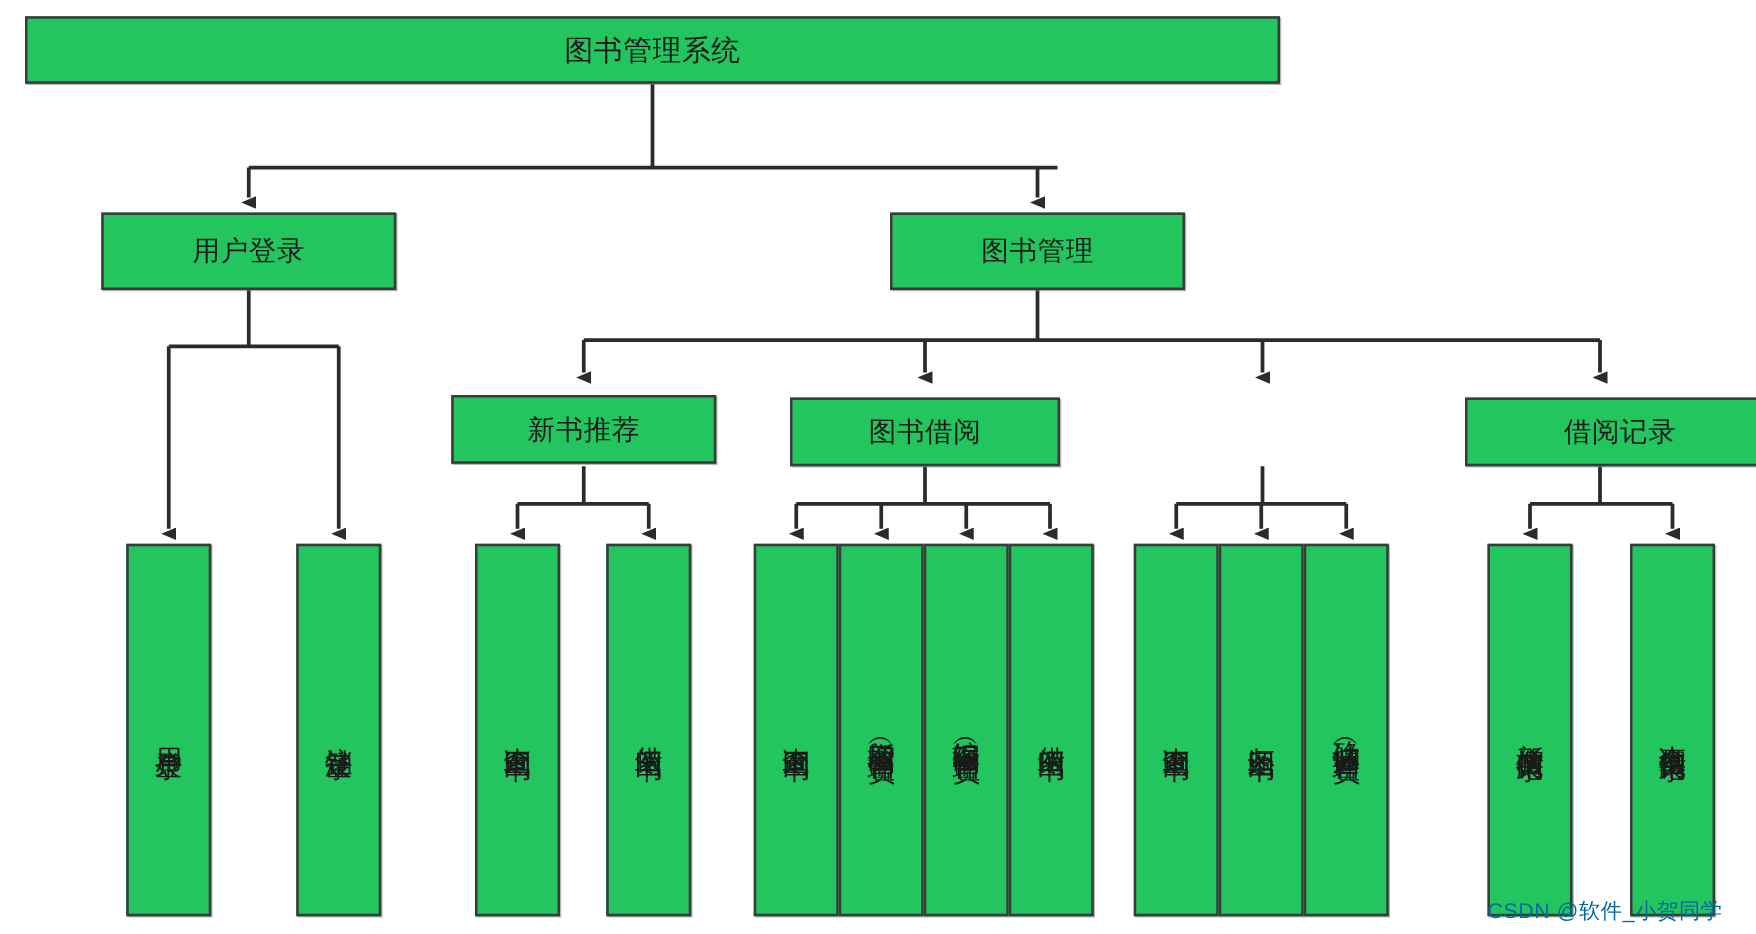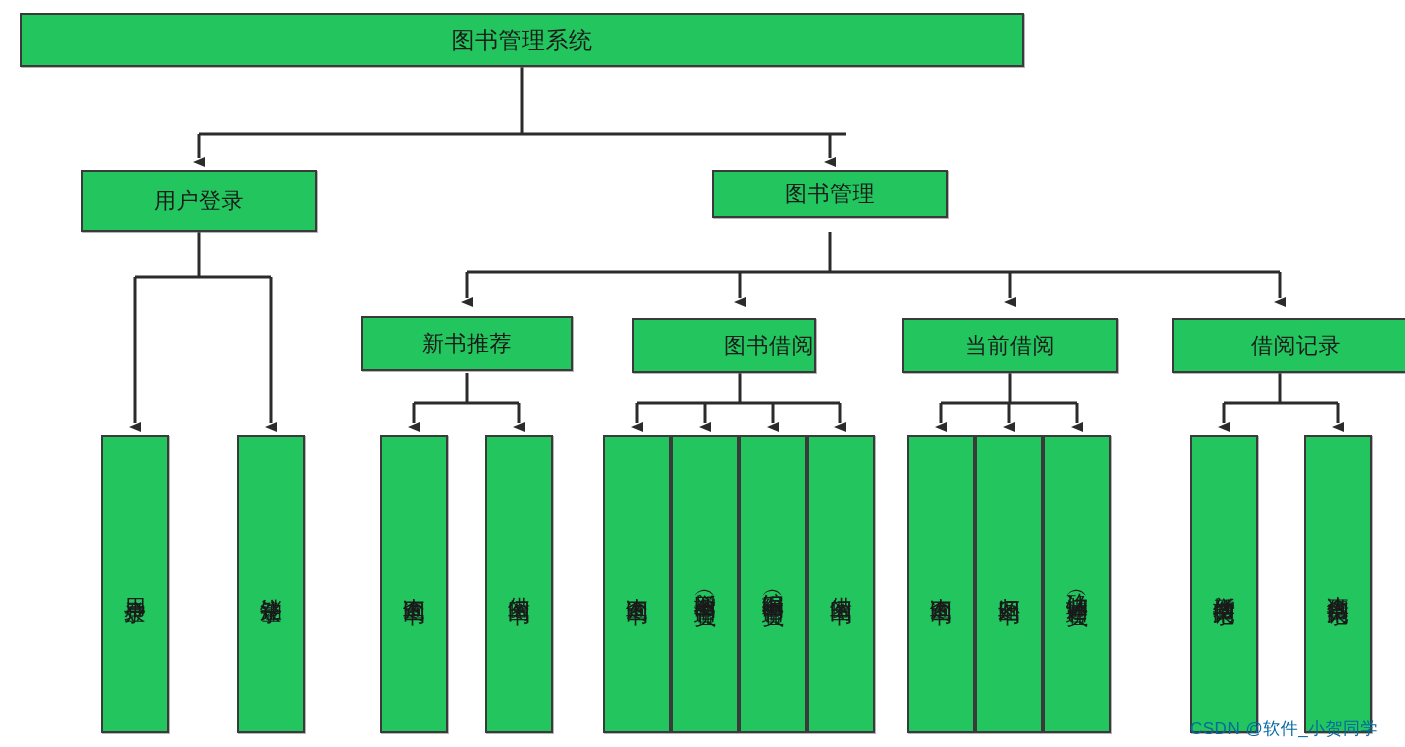--- a/index.html
+++ b/index.html
@@ -121,32 +121,29 @@
     </g>
   </svg>
 
   <div class="node root h" style="left:20px; top:13px; width:1004px; height:54px;">
     <span class="node-label">图书管理系统</span>
   </div>
 
   <div class="node h" style="left:81px; top:170px; width:236px; height:62px;">
     <span class="node-label">用户登录</span>
   </div>
-  <div class="node h" style="left:712px; top:170px; width:236px; height:48px;">
+  <div class="node h" style="left:712px; top:170px; width:236px; height:62px;">
     <span class="node-label">图书管理</span>
   </div>
 
   <div class="node h" style="left:361px; top:316px; width:212px; height:55px;">
     <span class="node-label">新书推荐</span>
   </div>
-  <div class="node h" style="left:632px; top:318px; width:184px; height:55px;justify-content:flex-end;">
+  <div class="node h" style="left:632px; top:318px; width:216px; height:55px;">
     <span class="node-label">图书借阅</span>
-  </div>
-  <div class="node h" style="left:902px; top:318px; width:216px; height:55px;">
-    <span class="node-label">当前借阅</span>
   </div>
   <div class="node h" style="left:1172px; top:318px; width:248px; height:55px;">
     <span class="node-label">借阅记录</span>
   </div>
 
   <div class="node v" style="left:101px; top:435px; width:68px; height:298px;">
     <span class="node-label">用户登录</span>
   </div>
   <div class="node v" style="left:237px; top:435px; width:68px; height:298px;">
     <span class="node-label">注销登录</span>

